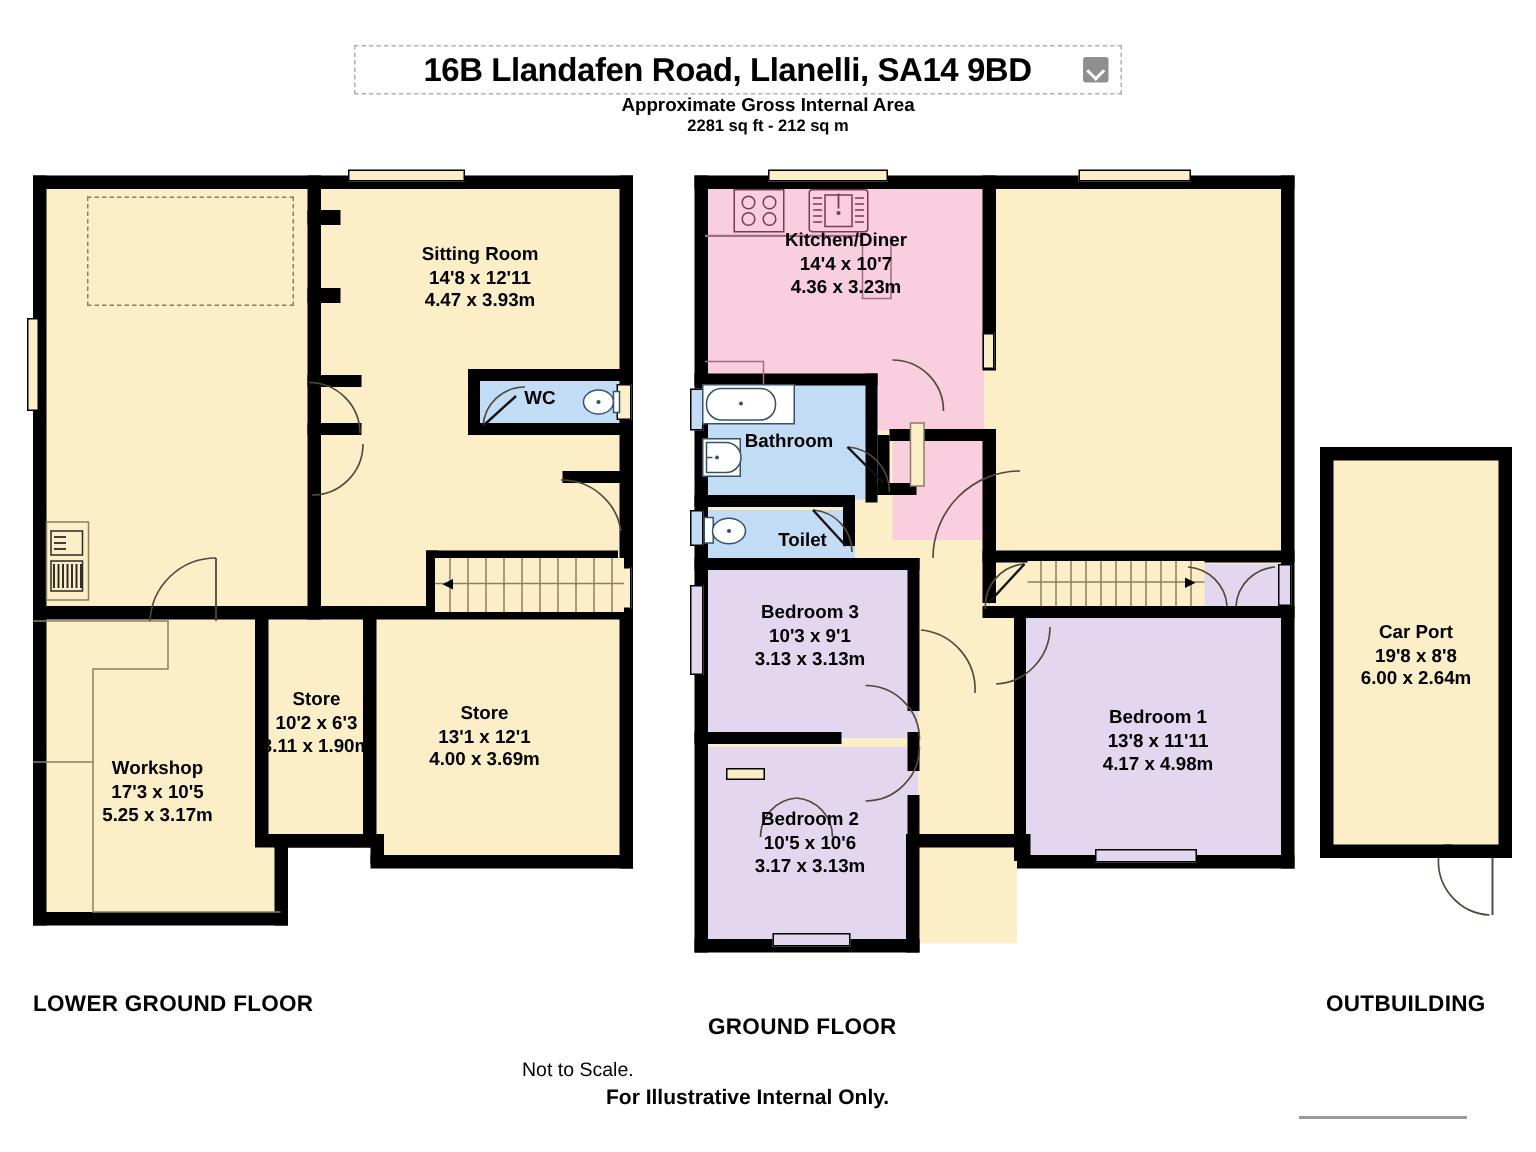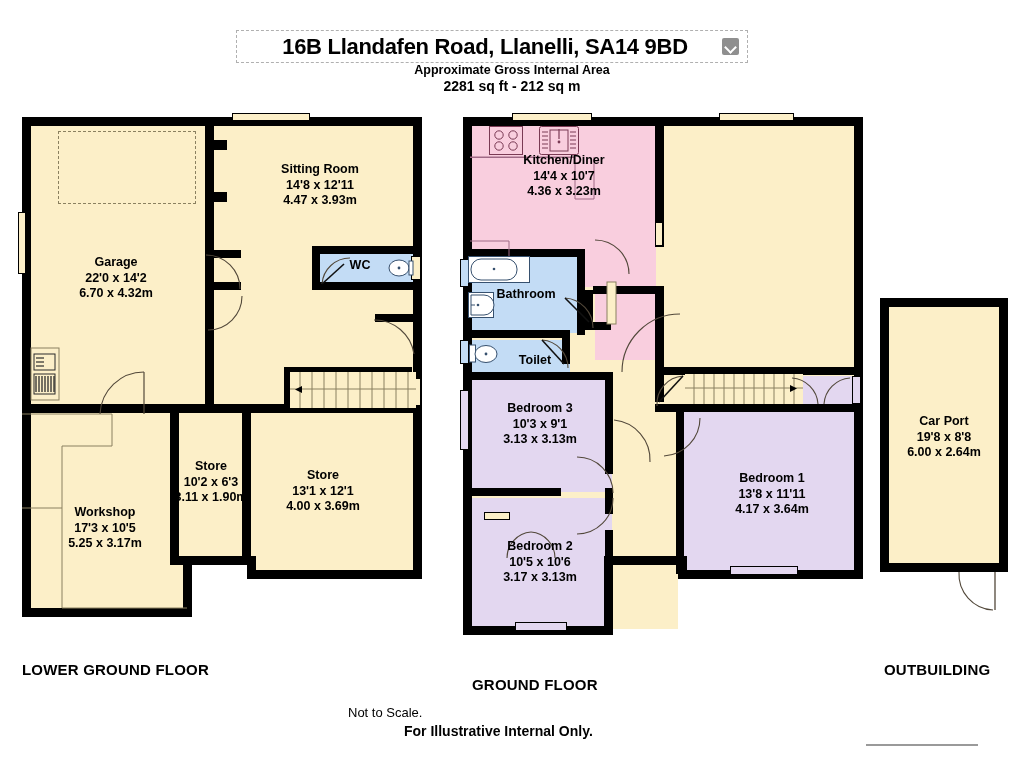--- a/index.html
+++ b/index.html
@@ -14,21 +14,21 @@
               line-height:30px;text-align:center;font-size:22px;font-weight:bold;
               letter-spacing:-0.3px;white-space:nowrap;}
   #title-chevron{position:absolute;left:722px;top:38px;width:17px;height:17px;
                  background:#8f8f8f;border-radius:2px;}
   #title-chevron:after{content:"";position:absolute;left:4px;top:5px;
                  width:7px;height:7px;border-right:2px solid #fff;border-bottom:2px solid #fff;
                  transform:rotate(45deg);}
   #gia-label{position:absolute;left:0;top:63px;width:1024px;text-align:center;
              font-size:12.5px;font-weight:bold;}
   #gia-value{position:absolute;left:0;top:78px;width:1024px;text-align:center;
-             font-size:14px;font-weight:bold;}
+             font-size:11px;font-weight:bold;}
 
   
   .plan{position:absolute;}
   .w{position:absolute;background:#000;}            
   .r{position:absolute;}                            
   .cream{background:#fcefc8;}
   .pink{background:#f9cede;}
   .purple{background:#e3d7f0;}
   .blue{background:#c3dcf5;}
   .white{background:#ffffff;}
@@ -158,25 +158,20 @@
     <path d="M48 2 A 44 44 0 0 0 4 44" fill="none" stroke="#52483a" stroke-width="1.1"></path>
     <line x1="48" y1="2" x2="48" y2="44" stroke="#52483a" stroke-width="1.2"></line>
   </svg>
 
   <svg style="position:absolute;left:388px;top:256px;width:26px;height:24px;" viewBox="0 0 26 24">
     <ellipse cx="11" cy="12" rx="10" ry="8" fill="#fff" stroke="#36506e" stroke-width="1"></ellipse>
     <circle cx="11" cy="12" r="1.4" fill="#36506e"></circle>
     <rect x="21" y="5" width="4" height="14" fill="#fff" stroke="#36506e" stroke-width="1"></rect>
   </svg>
 
-  <div class="lbl" style="left:36px;top:255px;width:160px;">
-    <div>Garage</div>
-    <div>22'0 x 14'2</div>
-    <div>6.70 x 4.32m</div>
-  </div>
   <div class="lbl" style="left:240px;top:162px;width:160px;">
     <div>Sitting Room</div>
     <div>14'8 x 12'11</div>
     <div>4.47 x 3.93m</div>
   </div>
   <div class="lbl" style="left:330px;top:258px;width:60px;">
     <div>WC</div>
   </div>
   <div class="lbl" style="left:25px;top:505px;width:160px;">
     <div>Workshop</div>
@@ -385,21 +380,21 @@
     <div>3.13 x 3.13m</div>
   </div>
   <div class="lbl" style="left:477px;top:539px;width:126px;">
     <div>Bedroom 2</div>
     <div>10'5 x 10'6</div>
     <div>3.17 x 3.13m</div>
   </div>
   <div class="lbl" style="left:697px;top:471px;width:150px;">
     <div>Bedroom 1</div>
     <div>13'8 x 11'11</div>
-    <div>4.17 x 3.64m</div>
+    <div>4.17 x 4.98m</div>
   </div>
 </div>
 
 <div class="plan" id="outbuilding" style="left:0;top:0;width:1024px;height:660px;">
   <div class="r cream" style="left:888px;top:306px;width:112px;height:258px;"></div>
 
   <div class="w" style="left:880px;top:298px;width:128px;height:9px;"></div>
   <div class="w" style="left:880px;top:298px;width:9px;height:274px;"></div>
   <div class="w" style="left:999px;top:298px;width:9px;height:274px;"></div>
   <div class="w" style="left:880px;top:563px;width:88px;height:9px;"></div>

